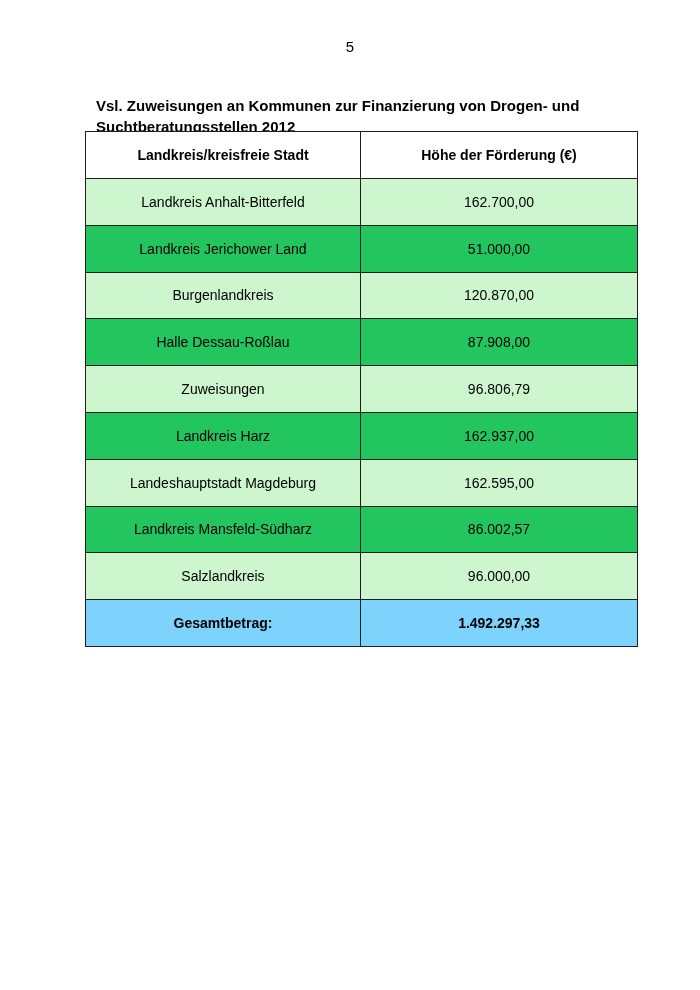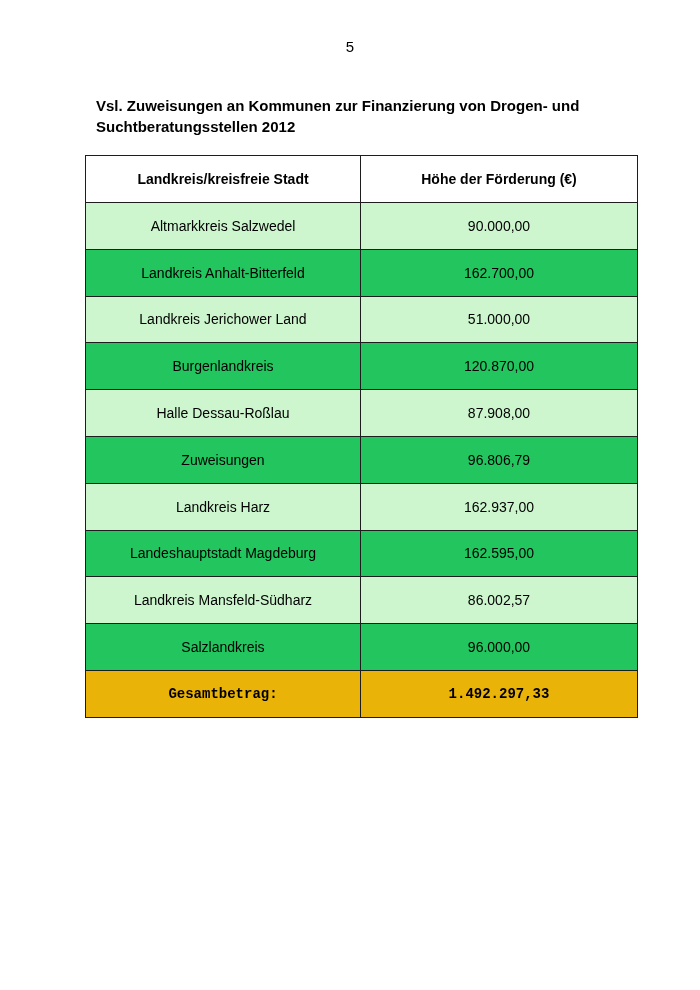--- a/index.html
+++ b/index.html
@@ -24,21 +24,21 @@
     position: absolute;
     top: 95px;
     left: 96px;
     width: 560px;
     font-size: 15px;
     font-weight: bold;
     line-height: 21px;
   }
   table.funding {
     position: absolute;
-    top: 155px;
+    top: 131px;
     left: 85px;
     width: 552px;
     border-collapse: collapse;
     table-layout: fixed;
     font-size: 14px;
   }
   col.c1 { width: 275px; }
   col.c2 { width: 277px; }
   th, td {
     border: 1.6px solid #1d1d1d;
@@ -50,22 +50,21 @@
   thead th {
     height: 46px;
     font-weight: bold;
     background: #ffffff;
   }
   tbody td { height: 45.8px; background: #22c55e; }
   tbody tr:nth-child(odd) td { background: var(--row-highlight, #cdf6ce); }
   tfoot td {
     height: 46px;
     font-weight: bold;
-    background: #eab308;
-    font-family: Liberation Mono, monospace;
+    background: #7dd3fc;
   }
 </style>
 </head>
 <body>
 
 <div class="page-number">5</div>
 
 <div class="doc-title">
   <span>Vsl. Zuweisungen an Kommunen zur Finanzierung von Drogen- und</span><br>
   <span>Suchtberatungsstellen 2012</span>
@@ -76,24 +75,20 @@
       <col class="c1">
       <col class="c2">
     </colgroup>
   <thead>
     <tr>
       <th>Landkreis/kreisfreie Stadt</th>
       <th>Höhe der Förderung (€)</th>
     </tr>
   </thead>
   <tbody>
-    <tr>
-      <td>Altmarkkreis Salzwedel</td>
-      <td>90.000,00</td>
-    </tr>
     <tr>
       <td>Landkreis Anhalt-Bitterfeld</td>
       <td>162.700,00</td>
     </tr>
     <tr>
       <td>Landkreis Jerichower Land</td>
       <td>51.000,00</td>
     </tr>
     <tr>
       <td>Burgenlandkreis</td>

